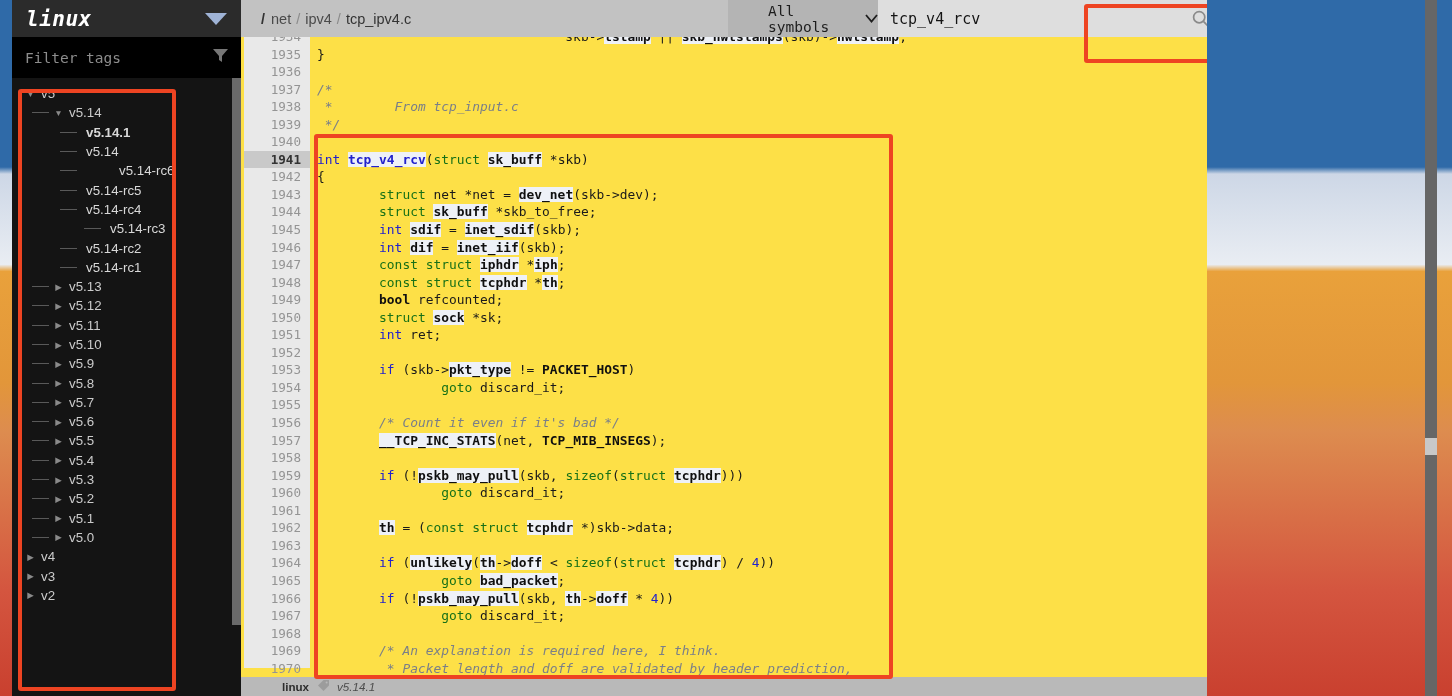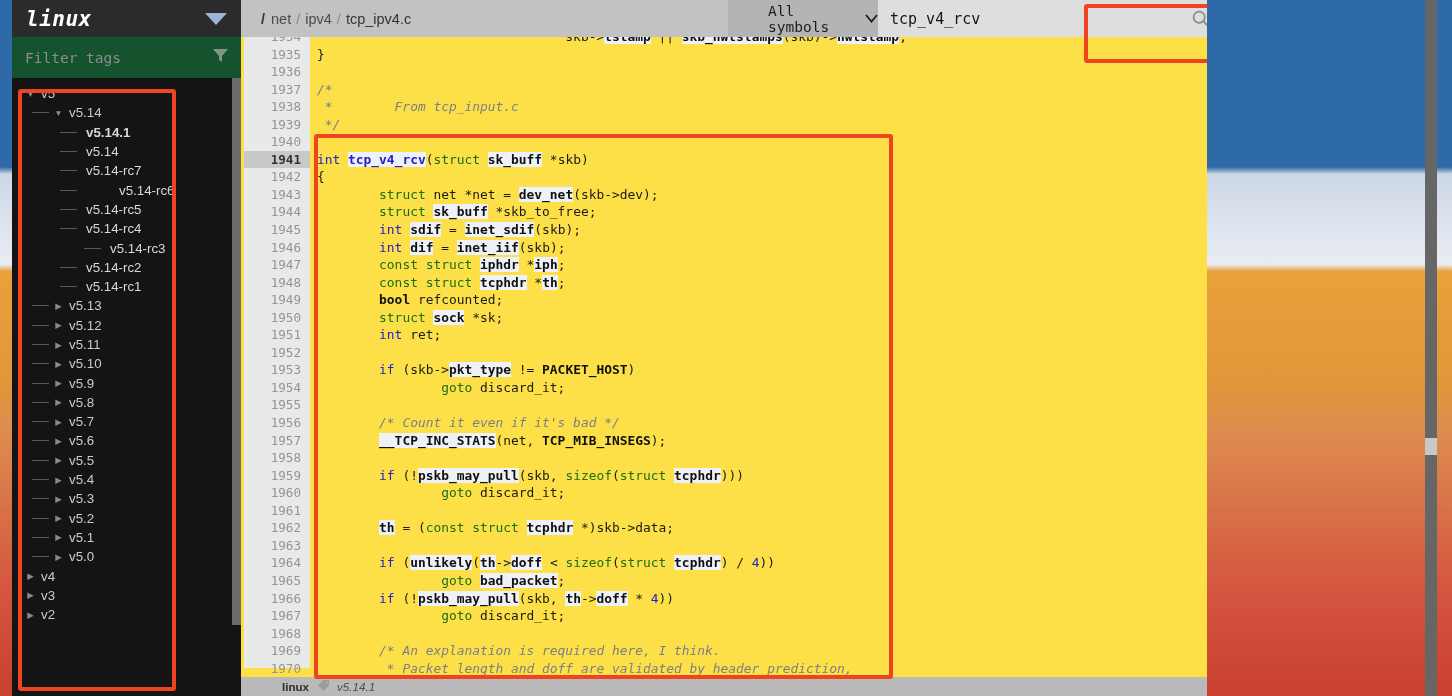--- a/index.html
+++ b/index.html
@@ -46,21 +46,21 @@
     font-size: 21px; color: #ffffff; letter-spacing: .5px;
   }
   #project-caret {
     width: 0; height: 0;
     border-left: 11px solid transparent;
     border-right: 11px solid transparent;
     border-top: 12px solid #9fb3d6;
     cursor: pointer;
   }
   #filter-row {
-    height: 41px; background: #14532d;
+    height: 41px; background: #000000;
     display: flex; align-items: center; justify-content: space-between;
     padding: 0 12px 0 13px;
   }
   #filter-input {
     background: transparent; border: 0; outline: none;
     font-family: "DejaVu Sans Mono", "Liberation Mono", monospace;
     font-size: 14.5px; color: #d0d0d0; width: 175px;
   }
   #filter-input::placeholder { color: #8d8d8d; }
   #funnel-icon { opacity: .62; }
@@ -243,24 +243,20 @@
           <span class="arrow">▼</span>
           <span class="lbl" style="margin-left: 5px;">v5.14</span>
         </div>
         <div class="tag-row selected leaf" style="padding-left: 48px;">
           <span class="rule" style="width: 17px; margin-right: 4px;"></span>
           <span class="lbl" style="margin-left: 5px;">v5.14.1</span>
         </div>
         <div class="tag-row leaf" style="padding-left: 48px;">
           <span class="rule" style="width: 17px; margin-right: 4px;"></span>
           <span class="lbl" style="margin-left: 5px;">v5.14</span>
-        </div>
-        <div class="tag-row leaf" style="padding-left: 48px;">
-          <span class="rule" style="width: 17px; margin-right: 4px;"></span>
-          <span class="lbl" style="margin-left: 5px;">v5.14-rc7</span>
         </div>
         <div class="tag-row leaf" style="padding-left: 48px; gap: 33px;">
           <span class="rule" style="width: 17px; margin-right: 4px;"></span>
           <span class="lbl" style="margin-left: 5px;">v5.14-rc6</span>
         </div>
         <div class="tag-row leaf" style="padding-left: 48px;">
           <span class="rule" style="width: 17px; margin-right: 4px;"></span>
           <span class="lbl" style="margin-left: 5px;">v5.14-rc5</span>
         </div>
         <div class="tag-row leaf" style="padding-left: 48px;">

